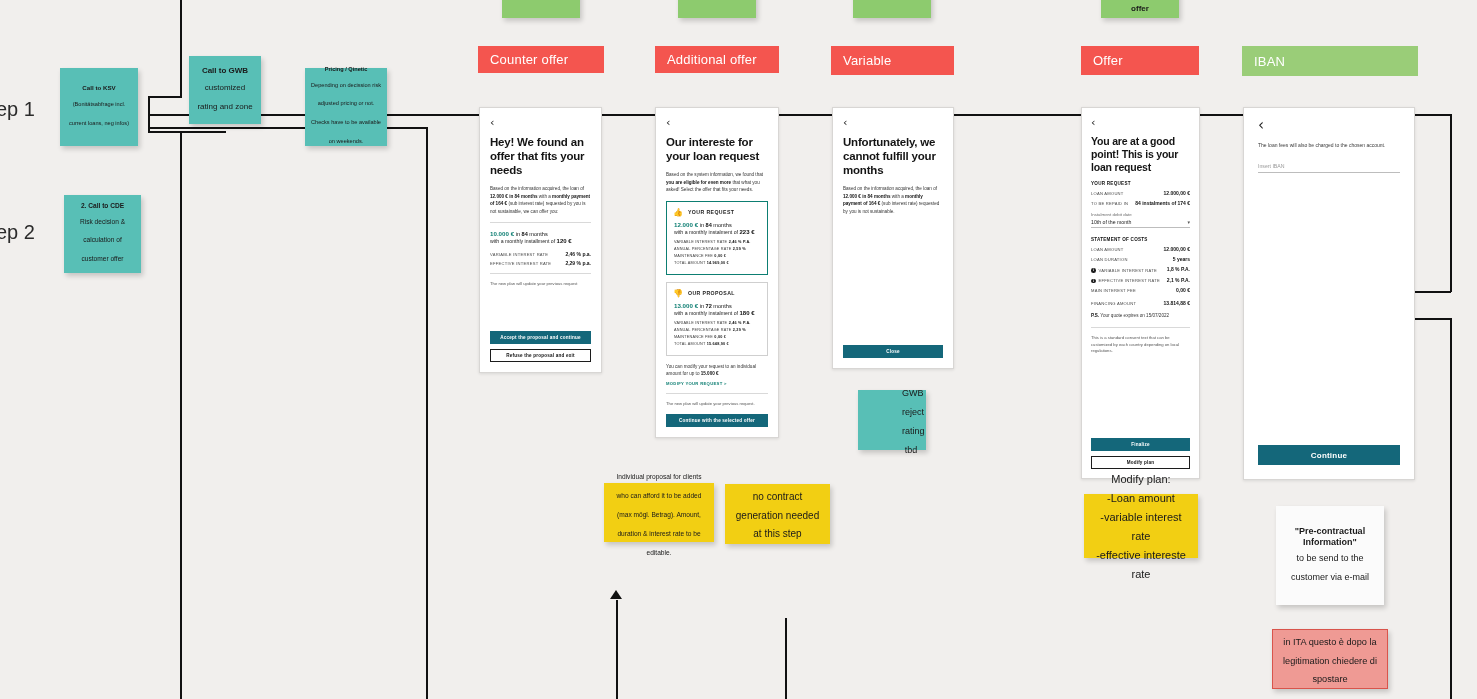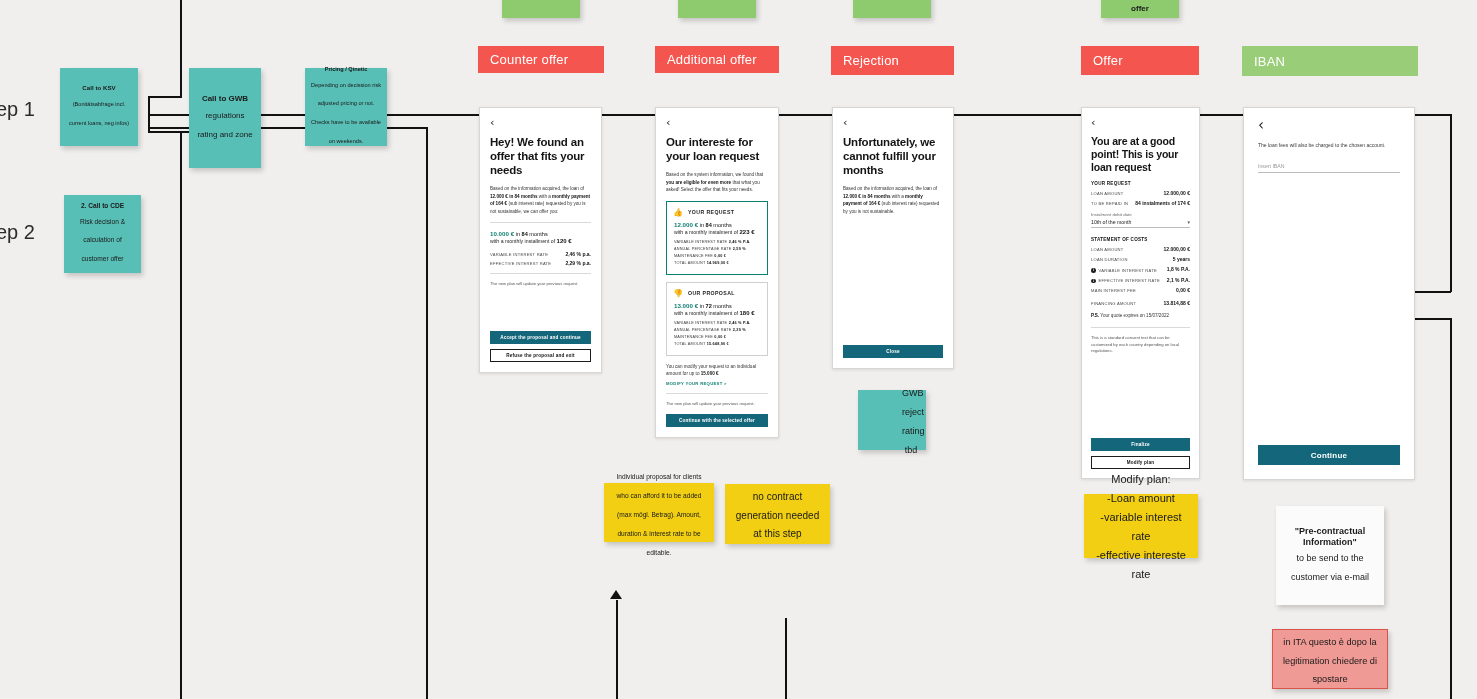--- a/index.html
+++ b/index.html
@@ -167,24 +167,24 @@
   <div class="steplabel" style="left:-4px; top:98px;">ep 1</div>
   <div class="steplabel" style="left:-4px; top:221px;">ep 2</div>
 
   <div class="sticky teal" style="left:60px; top:68px; width:78px; height:78px;">
     <div class="st-inner">
       <b style="font-size:6.2px;">Call to KSV</b>
       <span style="font-size:5.6px;">(Bonitätsabfrage incl. current loans, neg infos)</span>
     </div>
   </div>
 
-  <div class="sticky teal" style="left:189px; top:68px; width:72px; height:100px;">
+  <div class="sticky teal" style="left:189px; top:56px; width:72px; height:68px;">
     <div class="st-inner">
       <b style="font-size:8px;">Call to GWB</b>
-      <span style="font-size:8px;">regulations rating and zone</span>
+      <span style="font-size:8px;">customized rating and zone</span>
     </div>
   </div>
 
   <div class="sticky teal" style="left:305px; top:68px; width:82px; height:78px;">
     <div class="st-inner">
       <b style="font-size:5.6px;">Pricing / Qinetic</b>
       <span style="font-size:5.6px;">Depending on decission risk adjusted pricing or not. Checks have to be available on weekends.</span>
     </div>
   </div>
 
@@ -204,21 +204,21 @@
     </div>
   </div>
 
   <div class="chip redchip" style="left:478px; top:46px; width:126px; height:27px;">
     <span>Counter offer</span>
   </div>
   <div class="chip redchip" style="left:655px; top:46px; width:124px; height:27px;">
     <span>Additional offer</span>
   </div>
   <div class="chip redchip" style="left:831px; top:46px; width:123px; height:29px;">
-    <span>Rejection</span>
+    <span>Variable</span>
   </div>
   <div class="chip redchip" style="left:1081px; top:46px; width:118px; height:29px;">
     <span>Offer</span>
   </div>
   <div class="chip greenchip" style="left:1242px; top:46px; width:176px; height:30px;">
     <span>IBAN</span>
   </div>
 
   <div class="phone" style="left:479px; top:107px; width:123px; height:266px;">
     <div class="back-chevron">‹</div>

